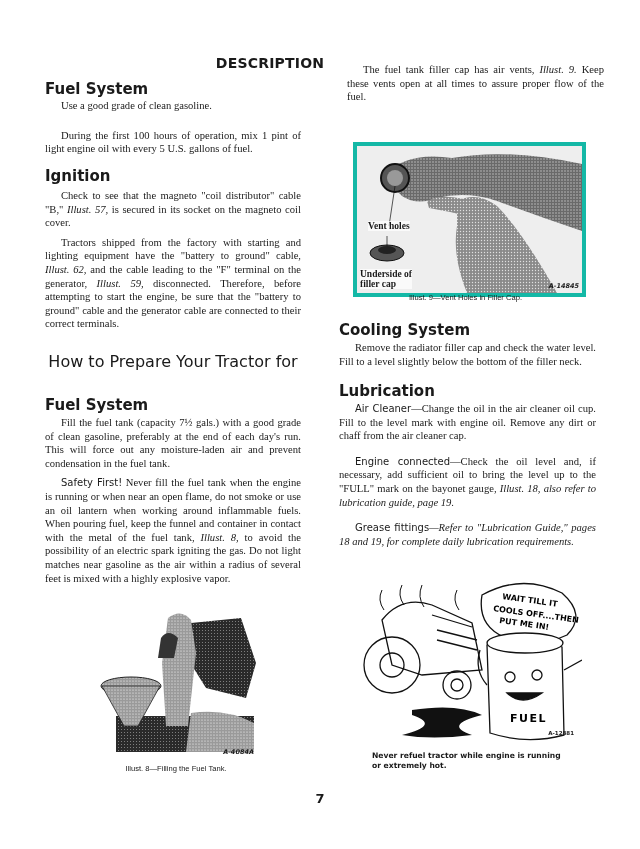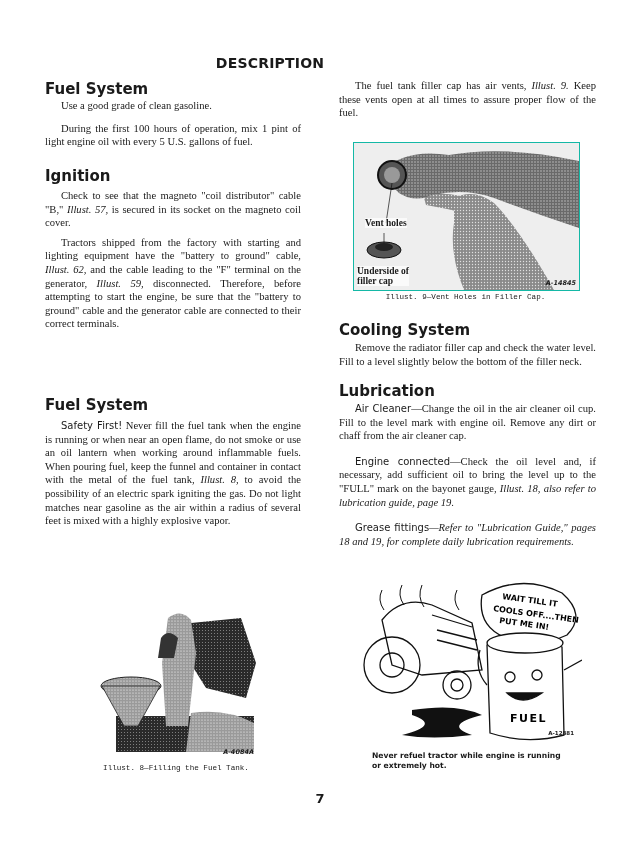--- a/index.html
+++ b/index.html
@@ -21,55 +21,57 @@
     margin: 0; font-size: 10.6px; line-height: 13.6px; text-align: justify; text-indent: 16px;
     font-family: "Liberation Serif", serif;
   }
   .runin { font-family: "DejaVu Sans", sans-serif; font-size: 10px; }
   em { font-style: italic; }
   .big-heading {
     left: 45px; width: 256px; top: 351px; text-align: center;
     font-family: "DejaVu Sans", sans-serif; font-size: 16px; line-height: 21px; font-weight: normal;
   }
   .caption {
-    font-family: Liberation Mono, monospace; font-size: 7.6px; text-align: center;
+    font-family: Liberation Sans, sans-serif; font-size: 7.6px; text-align: center;
   }
   .cartoon-caption {
     font-family: "DejaVu Sans", sans-serif; font-size: 7.6px; line-height: 10px; font-weight: bold;
   }
   .fig-label {
     font-family: "Liberation Serif", serif; font-size: 9.5px; font-weight: bold; line-height: 10px;
     background: rgba(255,255,255,0.7);
   }
   .fig-code { font-family: "DejaVu Sans", sans-serif; font-size: 6.5px; font-style: italic; font-weight: bold; }
   .page-number { left: 0; width: 640px; top: 791px; text-align: center; font-family: "DejaVu Sans", sans-serif; font-weight: bold; font-size: 13px; }
   .speech { font-family: "DejaVu Sans", sans-serif; font-weight: bold; font-size: 8px; }
 </style>
 </head>
 <body>
 
 <div class="abs page-title">DESCRIPTION</div>
 
 <div class="abs col-left" style="top:81px;">
   <h3>Fuel System</h3>
   <p style="margin-top:2px;">Use a good grade of clean gasoline.</p>
-  <p style="margin-top:9px;">During the first 100 hours of operation, mix 1 pint of light engine oil with every 5 U.S. gallons of fuel.</p>
+  <p style="margin-top:16px;">During the first 100 hours of operation, mix 1 pint of light engine oil with every 5 U.S. gallons of fuel.</p>
 </div>
 
 <div class="abs col-left" style="top:168px;">
   <h3>Ignition</h3>
   <p style="margin-top:5px;"><span>Check to see that the magneto "coil distributor" cable "B," </span><em>Illust. 57,</em><span> is secured in its socket on the magneto coil cover.</span></p>
   <p style="margin-top:6px;"><span>Tractors shipped from the factory with starting and lighting equipment have the "battery to ground" cable, </span><em>Illust. 62,</em><span> and the cable leading to the "F" terminal on the generator, </span><em>Illust. 59,</em><span> disconnected. Therefore, before attempting to start the engine, be sure that the "battery to ground" cable and the generator cable are connected to their correct terminals.</span></p>
 </div>
 
 <div class="abs big-heading">
+  <div>How to Prepare Your Tractor for</div>
 </div>
 
 <div class="abs col-left" style="top:397px;">
   <h3>Fuel System</h3>
+  <p style="margin-top:3px;">Fill the fuel tank (capacity 7½ gals.) with a good grade of clean gasoline, preferably at the end of each day's run. This will force out any moisture-laden air and prevent condensation in the fuel tank.</p>
   <p style="margin-top:6px;"><span class="runin">Safety First!</span><span> Never fill the fuel tank when the engine is running or when near an open flame, do not smoke or use an oil lantern when working around inflammable fuels. When pouring fuel, keep the funnel and container in contact with the metal of the fuel tank, </span><em>Illust. 8,</em><span> to avoid the possibility of an electric spark igniting the gas. Do not light matches near gasoline as the air within a radius of several feet is mixed with a highly explosive vapor.</span></p>
 </div>
 
 <div class="abs" style="left:96px; top:608px; width:160px; height:150px;">
   <svg width="160" height="150" viewBox="0 0 160 150">
     <defs>
       <pattern id="stip" width="3" height="3" patternUnits="userSpaceOnUse">
         <rect width="3" height="3" fill="#9a9a9a"></rect>
           <circle cx="1" cy="1" r="0.6" fill="#fff"></circle>
       </pattern>
@@ -83,25 +85,25 @@
     <path d="M72 10 Q85 0 95 12 L100 45 L92 118 L70 118 L66 55 Z" fill="url(#stip)"></path>
     <path d="M65 30 Q72 20 82 30 L78 50 L62 50 Z" fill="#333"></path>
     <ellipse cx="35" cy="78" rx="30" ry="9" fill="url(#stip)" stroke="#222" stroke-width="1"></ellipse>
     <path d="M6 78 L28 118 L42 118 L64 78 Z" fill="url(#stip)" stroke="#222" stroke-width="0.8"></path>
     <path d="M95 105 Q130 100 158 115 L158 144 L90 144 Z" fill="url(#stip)"></path>
   </svg>
   <div class="abs fig-code" style="right:2px; top:140px;">A-4084A</div>
 </div>
 <div class="abs caption" style="left:96px; width:160px; top:764px;">Illust. 8—Filling the Fuel Tank.</div>
 
-<div class="abs col-right" style="top:79px;">
+<div class="abs col-right" style="top:63px;margin-left:8px;">
   <p><span>The fuel tank filler cap has air vents, </span><em>Illust. 9.</em><span> Keep these vents open at all times to assure proper flow of the fuel.</span></p>
 </div>
 
-<div class="abs" style="left:353px; top:142px; width:225px; height:147px; border:1px solid #14b8a6; background:#eeeeee; overflow:hidden;">
+<div class="abs" style="left:353px; top:142px; width:225px; height:147px; border:4px solid #14b8a6; background:#eeeeee; overflow:hidden;">
   <svg width="225" height="147" viewBox="0 0 225 147">
     <defs>
       <pattern id="stip2" width="3" height="3" patternUnits="userSpaceOnUse">
         <rect width="3" height="3" fill="#6a6a6a"></rect>
           <circle cx="1" cy="1" r="0.7" fill="#cfcfcf"></circle>
       </pattern>
       <pattern id="stip3" width="3" height="3" patternUnits="userSpaceOnUse">
         <rect width="3" height="3" fill="#8a8a8a"></rect>
           <circle cx="1.5" cy="1.5" r="0.7" fill="#e0e0e0"></circle>
       </pattern>

